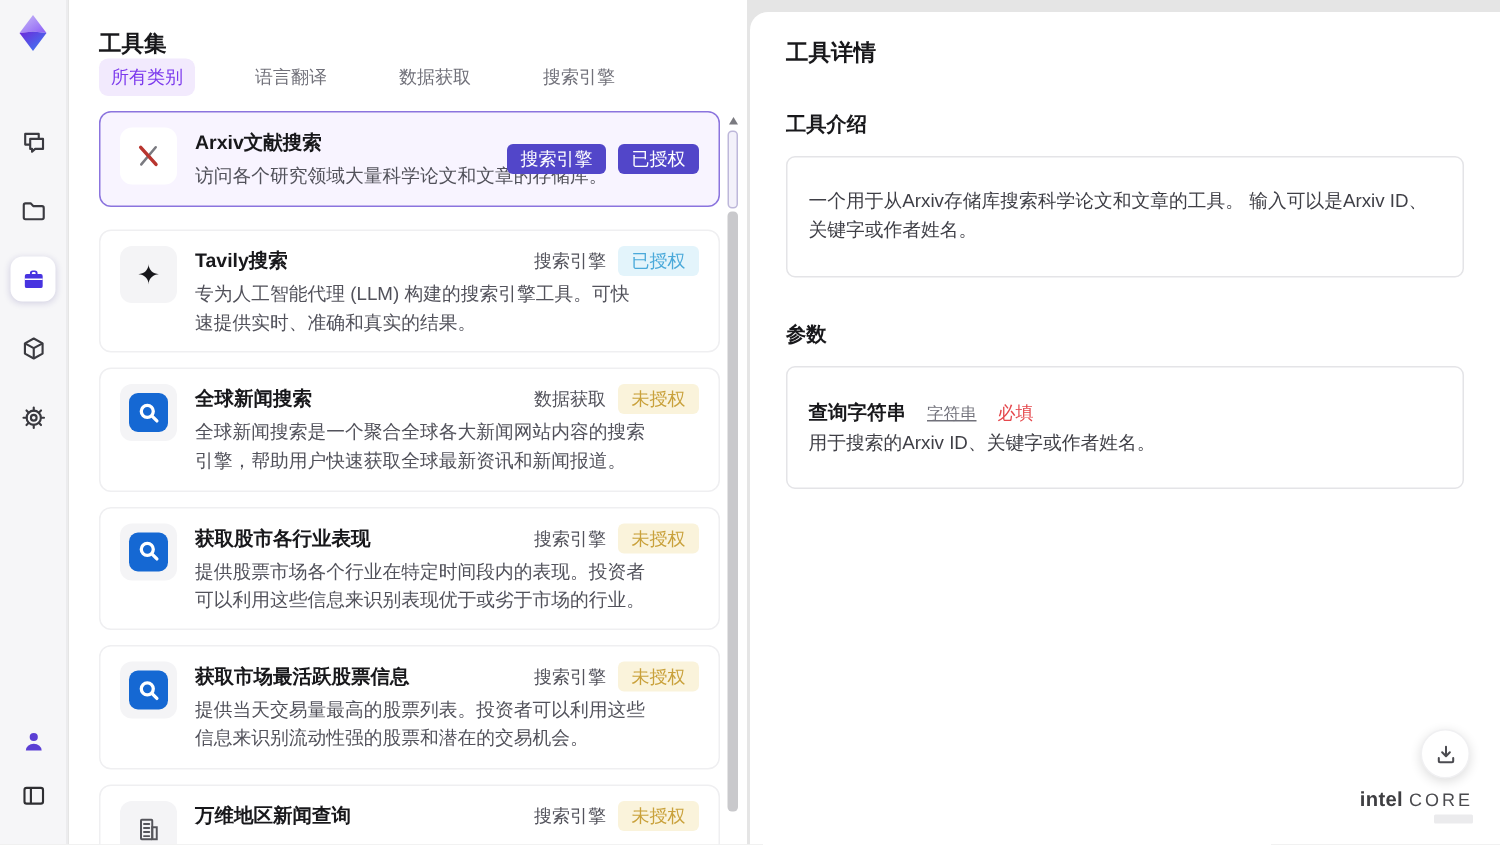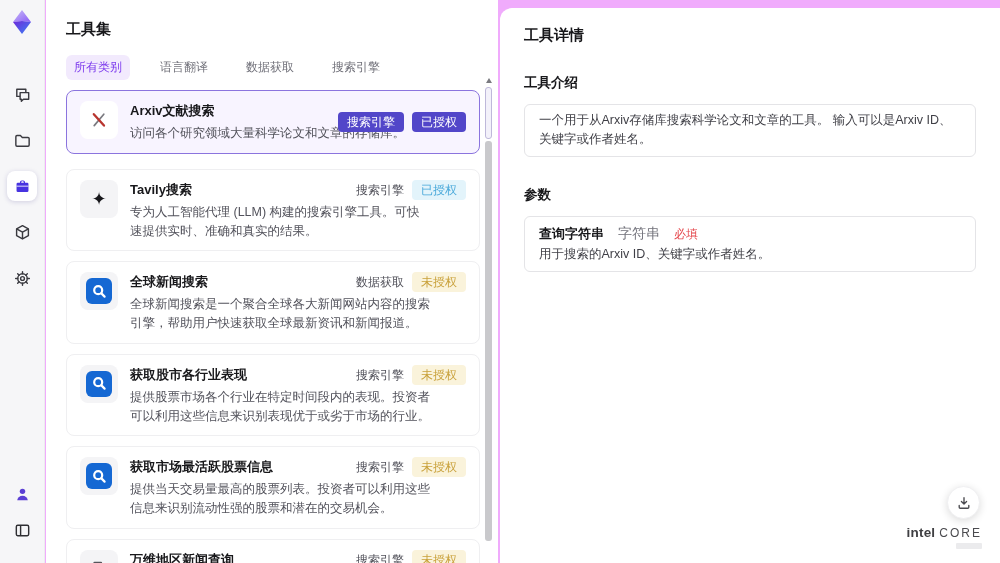--- a/index.html
+++ b/index.html
@@ -1,36 +1,36 @@
 <!DOCTYPE html>
 <html><head>
 <meta charset="utf-8">
 <style>
   * { margin:0; padding:0; box-sizing:border-box; }
   html,body { width:1000px; height:563px; }
   body { font-family:"Liberation Sans","DejaVu Sans",sans-serif; }
-  .app { position:relative; width:1000px; height:563px; background:#f0abfc; overflow:hidden; }
+  .app { position:relative; width:1000px; height:563px; background:#e5e5e5; overflow:hidden; }
 
   
   .rail { position:absolute; left:0; top:0; width:45px; height:563px; background:#F6F6F8;
           border-right:1px solid #ECECEE; display:flex; flex-direction:column; align-items:center; }
   .rail-logo { width:30px; height:30px; margin-top:7px; }
   .rail-nav { margin-top:42px; display:flex; flex-direction:column; align-items:center; }
   .rail-item { width:30px; height:30px; margin-bottom:16px; display:flex; align-items:center;
                justify-content:center; border-radius:8px; cursor:pointer; }
   .rail-item.active { background:#FFFFFF; box-shadow:0 1px 5px rgba(40,30,120,0.18); }
   .rail-spacer { flex:1; }
   .rail-bottom { display:flex; flex-direction:column; align-items:center; margin-bottom:12px; }
   .rail-bottom .rail-item { margin-bottom:6px; }
 
   
   .list-panel { position:absolute; left:46px; top:0; width:452px; height:563px; background:#FFFFFF;
                 padding:20px 20px 0 20px; overflow:hidden; }
   .list-title { font-size:15px; font-weight:bold; color:#18181B; }
-  .tabs { display:flex; align-items:center; gap:22px; margin-top:16px; }
+  .tabs { display:flex; align-items:center; gap:32px; }
   .tab { font-size:12px; color:#71717A; cursor:pointer; padding:4px 8px; border-radius:6px; white-space:nowrap; }
   .tab.active { background:#F2EAFD; color:#7C3AED; }
 
   .cards { margin-top:10px; width:414px; }
   .card { position:relative; display:flex; gap:12px; border:1px solid #EFEFF1; border-radius:8px;
           padding:10px 13px; margin-bottom:10px; background:#FFFFFF; cursor:pointer; }
   .card.selected { border:1.5px solid #8B74DE; background:#F8F4FF; margin-bottom:15px; }
   .card-icon { flex:0 0 38px; width:38px; height:38px; border-radius:8px; background:#F4F4F6;
                display:flex; align-items:center; justify-content:center; }
   .card.selected .card-icon { background:#FFFFFF; }
@@ -53,25 +53,25 @@
   .scroll-arrow { width:0; height:0; margin:0 auto 4px auto; border-left:3.5px solid transparent;
                   border-right:3.5px solid transparent; border-bottom:5px solid #7A7A80; }
   .scroll-thumb { width:7px; height:52px; background:#F3F1FA; border:1px solid #BEB8DA; border-radius:3px; }
   .scroll-track { width:7px; height:400px; margin-top:2px; background:#C9C9CC; border-radius:3px; }
 
   
   .detail-panel { position:absolute; left:500px; top:8px; width:500px; height:555px; background:#FFFFFF;
                   border-radius:12px 0 0 0; padding:18px 24px 0 24px; }
   .detail-title { font-size:15px; font-weight:bold; color:#18181B; }
   .section-title { font-size:13.5px; font-weight:bold; color:#18181B; margin-top:29px; }
-  .detail-box { border:1px solid #E4E4E7; border-radius:6px; background:#FFFFFF; padding:6px 14px;
+  .detail-box { border:1px solid #E4E4E7; border-radius:6px; background:#FFFFFF; padding:20px 14px;
                 margin-top:12px; font-size:12.5px; color:#3F3F46; line-height:1.55; }
   .param-line1 { display:flex; align-items:baseline; gap:14px; }
   .param-name { font-size:13px; font-weight:bold; color:#18181B; }
-  .param-type { font-size:14px; color:#71717A; }
+  .param-type { font-size:11px; color:#71717A;text-decoration:underline; }
   .param-required { font-size:12px; color:#E5484D; }
   .param-desc { font-size:12.5px; color:#3F3F46; margin-top:1px; }
 
   
   .fab { position:absolute; right:20px; bottom:44px; width:33px; height:33px; border-radius:50%;
          background:#FFFFFF; border:1px solid #F0F0F2; box-shadow:0 2px 8px rgba(0,0,0,0.14);
          display:flex; align-items:center; justify-content:center; cursor:pointer; }
   .intel-brand { position:absolute; right:18px; bottom:14px; text-align:right; }
   .intel-row { display:flex; align-items:baseline; gap:4px; justify-content:flex-end; }
   .intel-word { font-size:13.5px; font-weight:bold; color:#3F3F42; letter-spacing:0.2px; }

